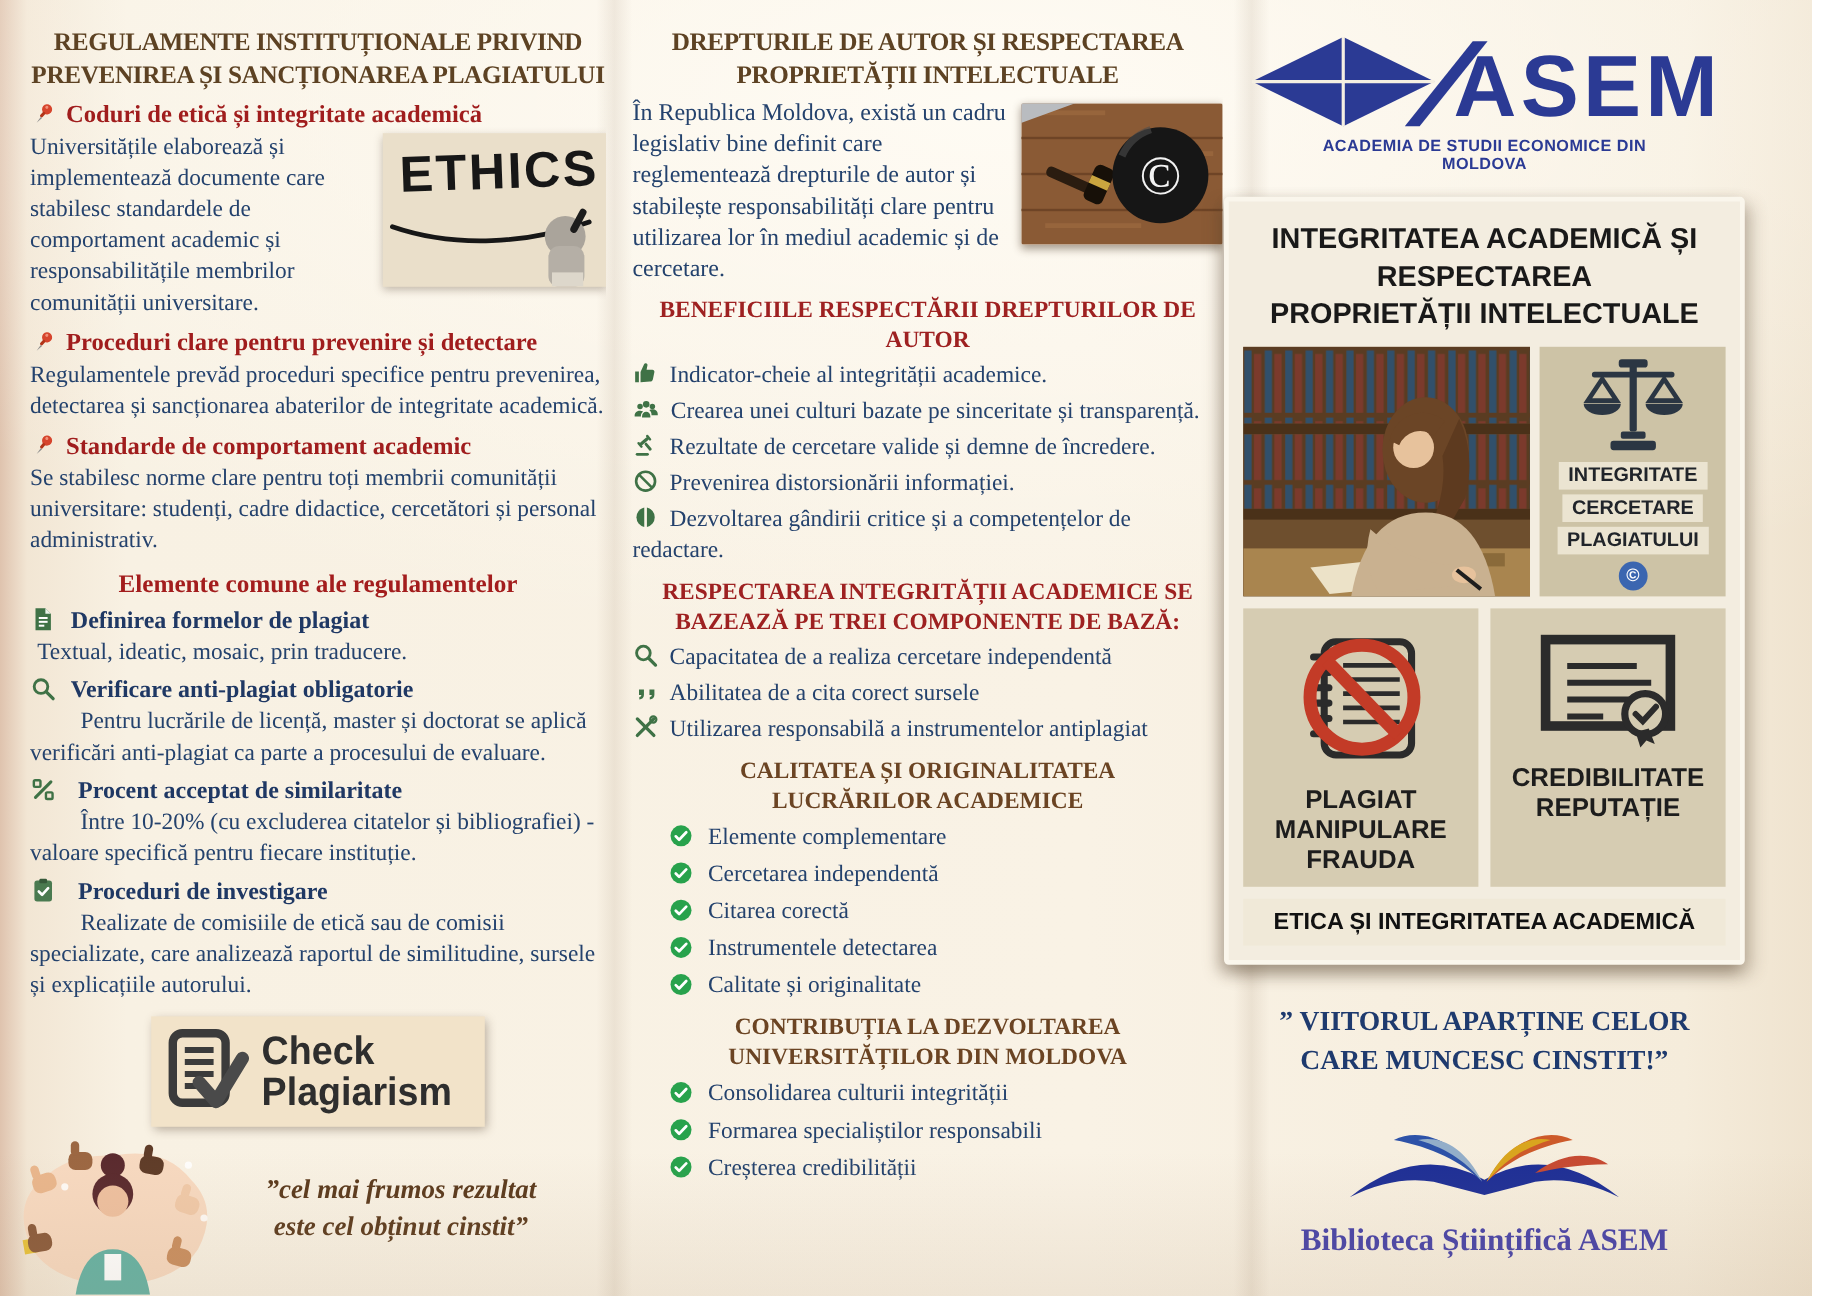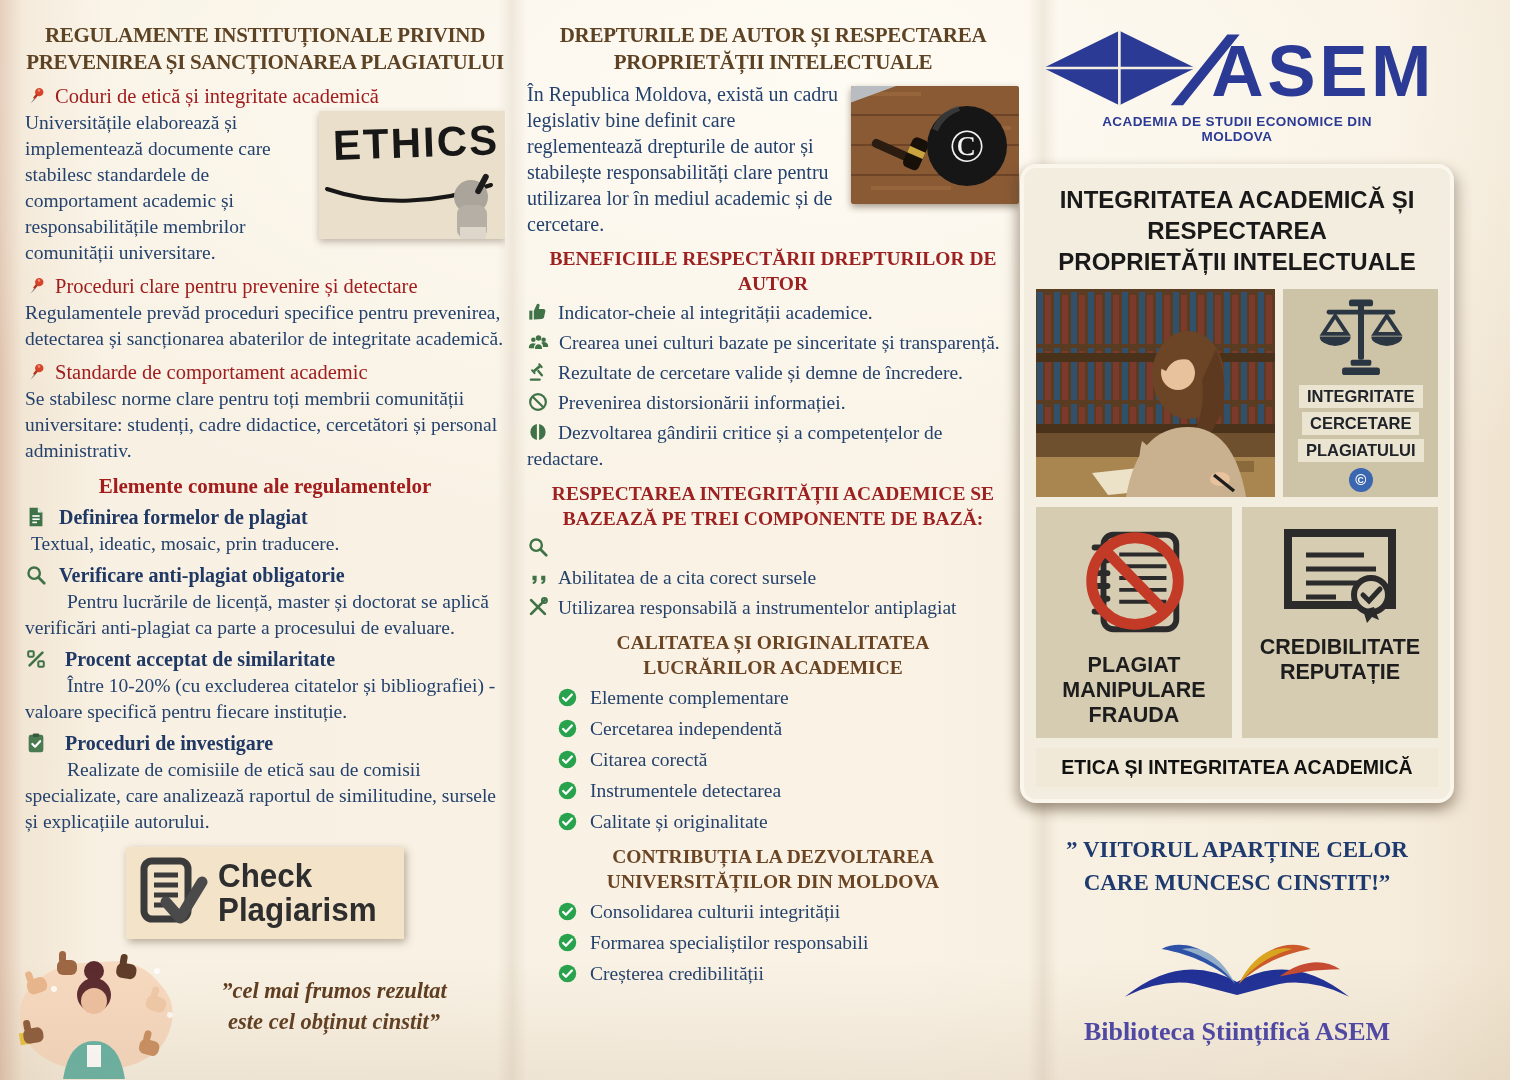--- a/index.html
+++ b/index.html
@@ -14,21 +14,21 @@
       background:linear-gradient(180deg,rgba(0,0,0,0),rgba(176,146,112,.14));pointer-events:none;}
   .fold{position:absolute;top:0;bottom:0;width:30px;pointer-events:none;
       background:linear-gradient(90deg,rgba(120,90,60,0),rgba(120,90,60,.10),rgba(120,90,60,0));}
   .col{position:absolute;top:0;}
   #col-left{left:25px;width:480px;}
   #col-mid{left:527px;width:492px;}
   #col-right{left:1011px;width:452px;}
   .col-title{margin-top:22px;text-align:center;font-weight:bold;font-size:21px;line-height:27px;
       color:#5d4223;letter-spacing:-.3px;}
   .pin-item{overflow:hidden;}
-  .pin-head{margin-top:7px;color:#a01d1d;font-weight:normal;font-size:20.5px;line-height:26px;}
+  .pin-head{margin-top:7px;color:#a01d1d;font-weight:bold;font-size:20.5px;line-height:26px;}
   .pin-head .ic{margin-right:8px;}
   .body-text{margin:1px 0 0 0;color:#24426d;font-size:19.5px;line-height:26px;}
   .indent{text-indent:42px;}
   .common-title{margin-top:10px;text-align:center;color:#a31d1d;font-weight:bold;font-size:21px;}
   .elem-head{margin-top:5px;color:#1f3864;font-weight:bold;font-size:20px;line-height:26px;}
   .elem-head .ic{margin-right:12px;}
   .ic{display:inline-block;vertical-align:-4px;}
   .ic svg{display:block;}
 
   .ethics{float:right;width:186px;height:128px;margin:2px 0 6px 10px;background:#eadfca;
@@ -55,21 +55,21 @@
   .red-t{color:#9e2121;}
   .brown-t{color:#6b4423;}
   .li{margin:4px 0;color:#24426d;font-size:19.5px;line-height:26px;}
   .li .ic{margin-right:9px;}
   .cli{margin:5px 0 5px 30px;color:#24426d;font-size:19.5px;line-height:26px;}
   .cli .ic{margin-right:12px;}
 
   .asem-logo{display:block;margin:22px auto 0;width:398px;height:92px;}
   .asem-caption{margin:0 auto;width:340px;text-align:center;color:#2b3a94;font-weight:bold;
       font-size:13.5px;letter-spacing:.4px;font-family:"Liberation Sans",sans-serif;}
-  .poster{margin:20px auto 0;width:434px;background:#f3ede0;border:4px solid #faf6ec;border-radius:16px;
+  .poster{margin:20px auto 0;width:434px;background:#f3ede0;border:4px solid #faf6ec;border-radius:4px;
       box-shadow:-5px 6px 12px rgba(90,70,50,.35),5px 7px 14px rgba(90,70,50,.32);
       padding:8px 12px 12px;box-sizing:border-box;}
   .poster-title{font-family:"Liberation Sans",sans-serif;font-weight:bold;font-size:24px;line-height:31px;
       text-align:center;color:#191919;padding:8px 0 12px;}
   .photo-row{display:flex;gap:8px;height:208px;}
   .photo{flex:1.55;overflow:hidden;background:#6e4f2e;}
   .scale-panel{flex:1;background:#cdc3a6;display:flex;flex-direction:column;align-items:center;
       padding-top:8px;box-sizing:border-box;}
   .scale-row{font-family:"Liberation Sans",sans-serif;font-weight:bold;font-size:16.5px;color:#20242a;
       background:#ebe4d1;padding:2px 8px;margin-top:4px;white-space:nowrap;}
@@ -340,21 +340,21 @@
           </svg></span><span>Dezvoltarea gândirii critice și a competențelor de redactare.</span></div>
 
     <div class="section-title red-t">
       <div>RESPECTAREA INTEGRITĂȚII ACADEMICE SE</div>
       <div>BAZEAZĂ PE TREI COMPONENTE DE BAZĂ:</div>
     </div>
 
     <div class="li"><span class="ic"><svg width="22" height="22" viewBox="0 0 24 24">
             <circle cx="10" cy="10" r="6.2" fill="none" stroke="#3f7246" stroke-width="2.6"></circle>
             <line x1="14.8" y1="14.8" x2="21" y2="21" stroke="#3f7246" stroke-width="3" stroke-linecap="round"></line>
-          </svg></span></div>
+          </svg></span><span>Capacitatea de a realiza cercetare independentă</span></div>
     <div class="li"><span class="ic"><svg width="22" height="22" viewBox="0 0 24 24" fill="#3f7246">
             <g transform="rotate(180 12 12)">
               <path d="M4 8.5c0-2.3 1.8-4 4.2-4v2.2c-1 0-1.8.8-1.8 1.8H8.5v5H4zM13.5 8.5c0-2.3 1.8-4 4.2-4v2.2c-1 0-1.8.8-1.8 1.8h2.1v5h-4.5z"></path>
             </g>
           </svg></span><span>Abilitatea de a cita corect sursele</span></div>
     <div class="li"><span class="ic"><svg width="22" height="22" viewBox="0 0 24 24">
             <line x1="4.5" y1="4.5" x2="19.5" y2="19.5" stroke="#3f7246" stroke-width="3" stroke-linecap="round"></line>
             <line x1="19.5" y1="4.5" x2="4.5" y2="19.5" stroke="#3f7246" stroke-width="3" stroke-linecap="round"></line>
             <circle cx="19" cy="5" r="2.8" fill="none" stroke="#3f7246" stroke-width="2"></circle>
           </svg></span><span>Utilizarea responsabilă a instrumentelor antiplagiat</span></div>

